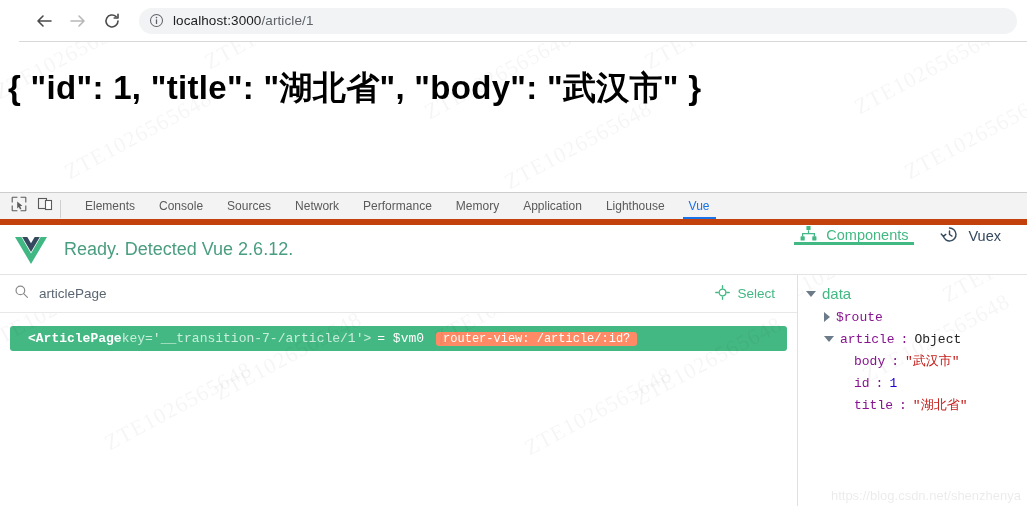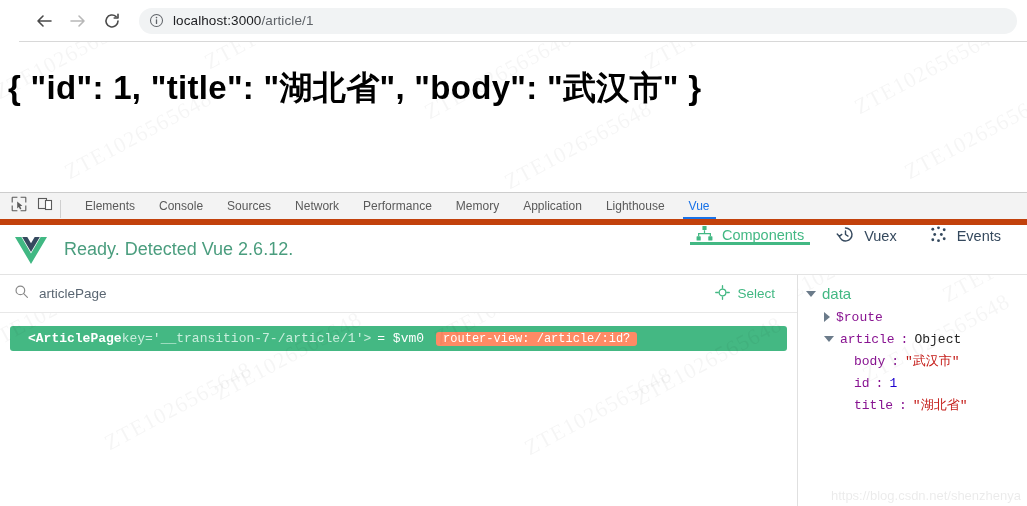--- a/index.html
+++ b/index.html
@@ -509,37 +509,20 @@
         <div class="vue-tab">
           <span>
             <svg width="19" height="19" viewBox="0 0 20 20">
               <path d="M10 3.2a6.8 6.8 0 1 1-6.6 8.3" fill="none" stroke="#35495e" stroke-width="1.5" stroke-linecap="round"></path>
               <path d="M1.3 9.4l2.2 2.6 2.6-2.1" fill="none" stroke="#35495e" stroke-width="1.5" stroke-linecap="round" stroke-linejoin="round"></path>
               <path d="M10 6.4V10l2.6 1.6" fill="none" stroke="#35495e" stroke-width="1.5" stroke-linecap="round" stroke-linejoin="round"></path>
             </svg>
           </span>
           <span>Vuex</span>
         </div>
-        <div class="vue-tab">
-          <span>
-            <svg width="19" height="19" viewBox="0 0 20 20">
-              <g fill="#35495e">
-                <circle cx="4" cy="4.5" r="1.5"></circle>
-                  <circle cx="10" cy="3" r="1.5"></circle>
-                  <circle cx="16" cy="5" r="1.5"></circle>
-                <circle cx="6" cy="10" r="1.5"></circle>
-                  <circle cx="13" cy="10" r="1.5"></circle>
-                <circle cx="4" cy="15.5" r="1.5"></circle>
-                  <circle cx="10" cy="16.5" r="1.5"></circle>
-                  <circle cx="16" cy="14.5" r="1.5"></circle>
-              </g>
-            </svg>
-          </span>
-          <span>Events</span>
-        </div>
       </div>
     </div>
 
     <div class="vue-body">
 
       <div class="vue-left">
         <div class="pane-toolbar">
           <div class="search-wrap">
             <span>
               <svg width="15" height="15" viewBox="0 0 16 16">

